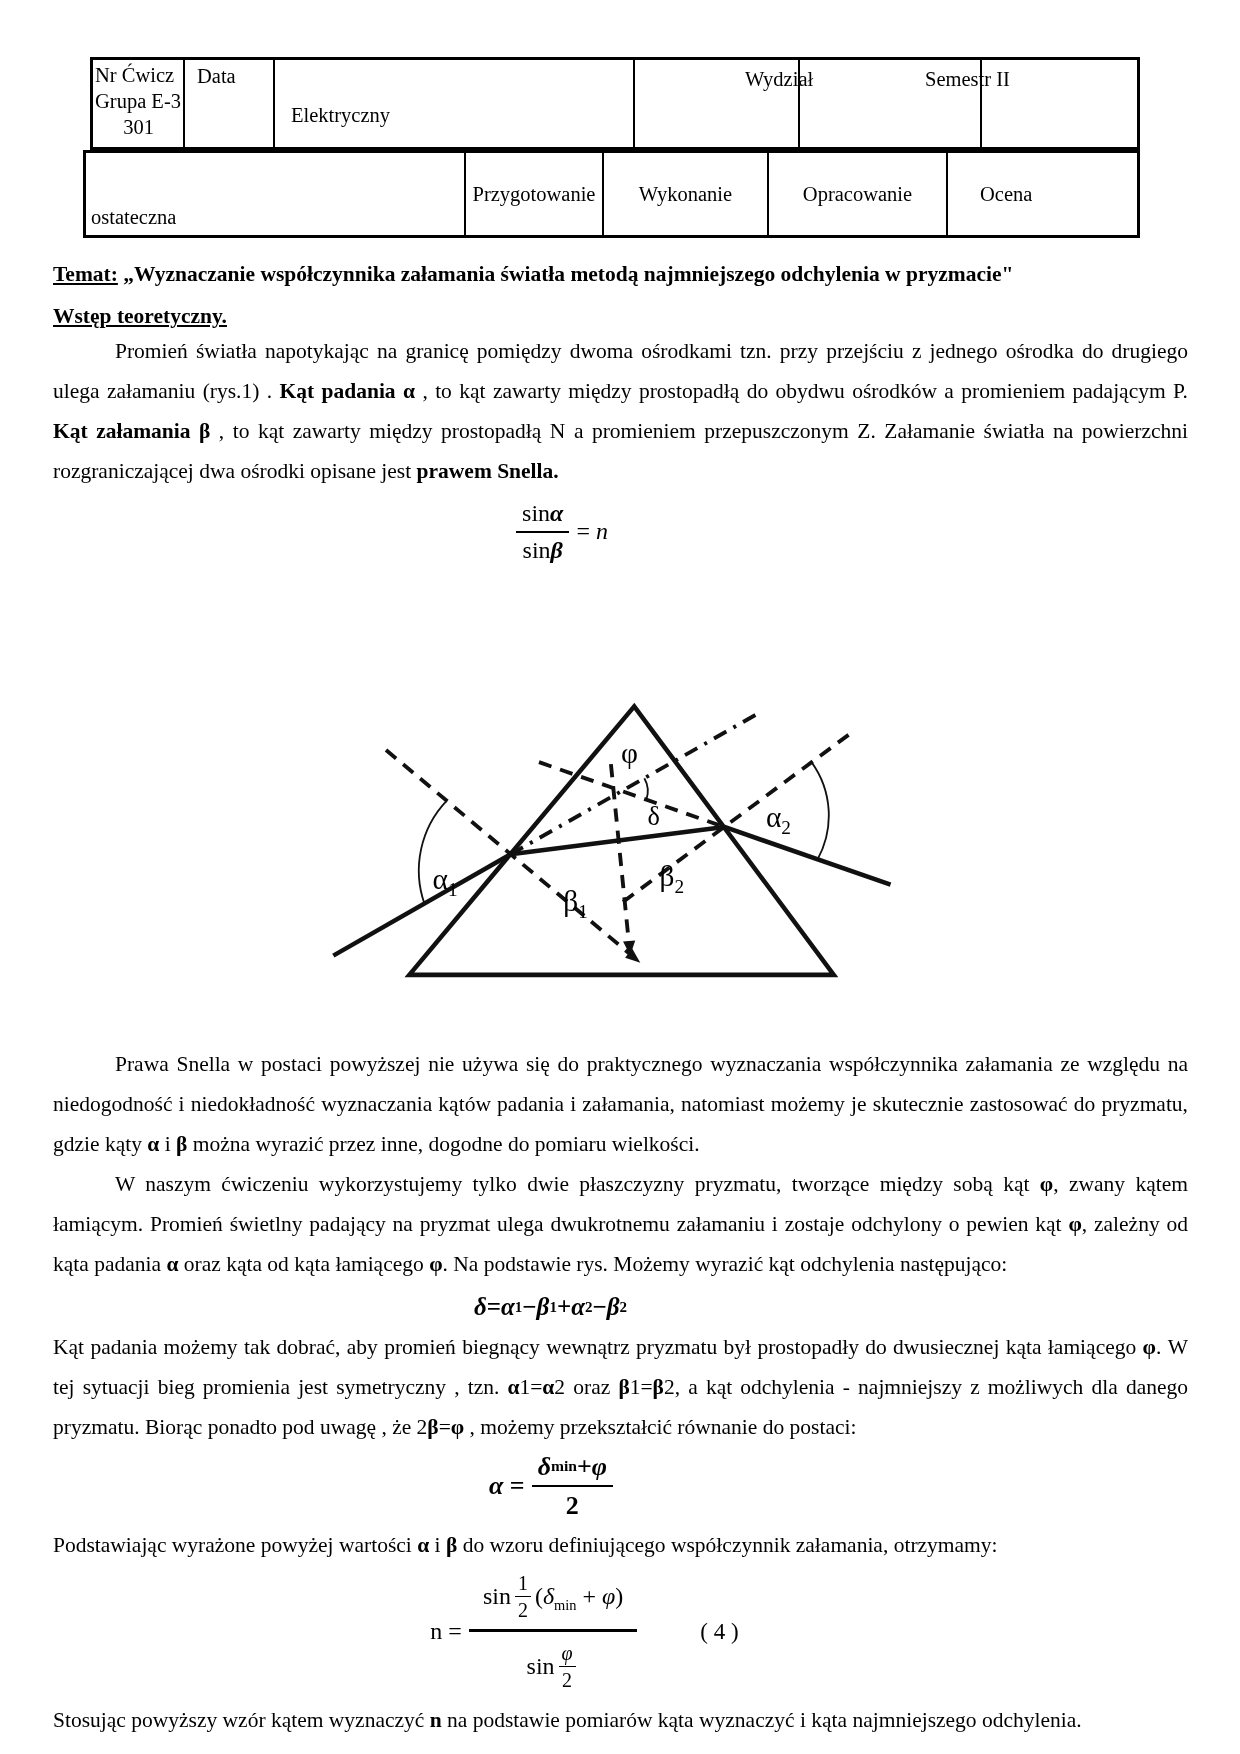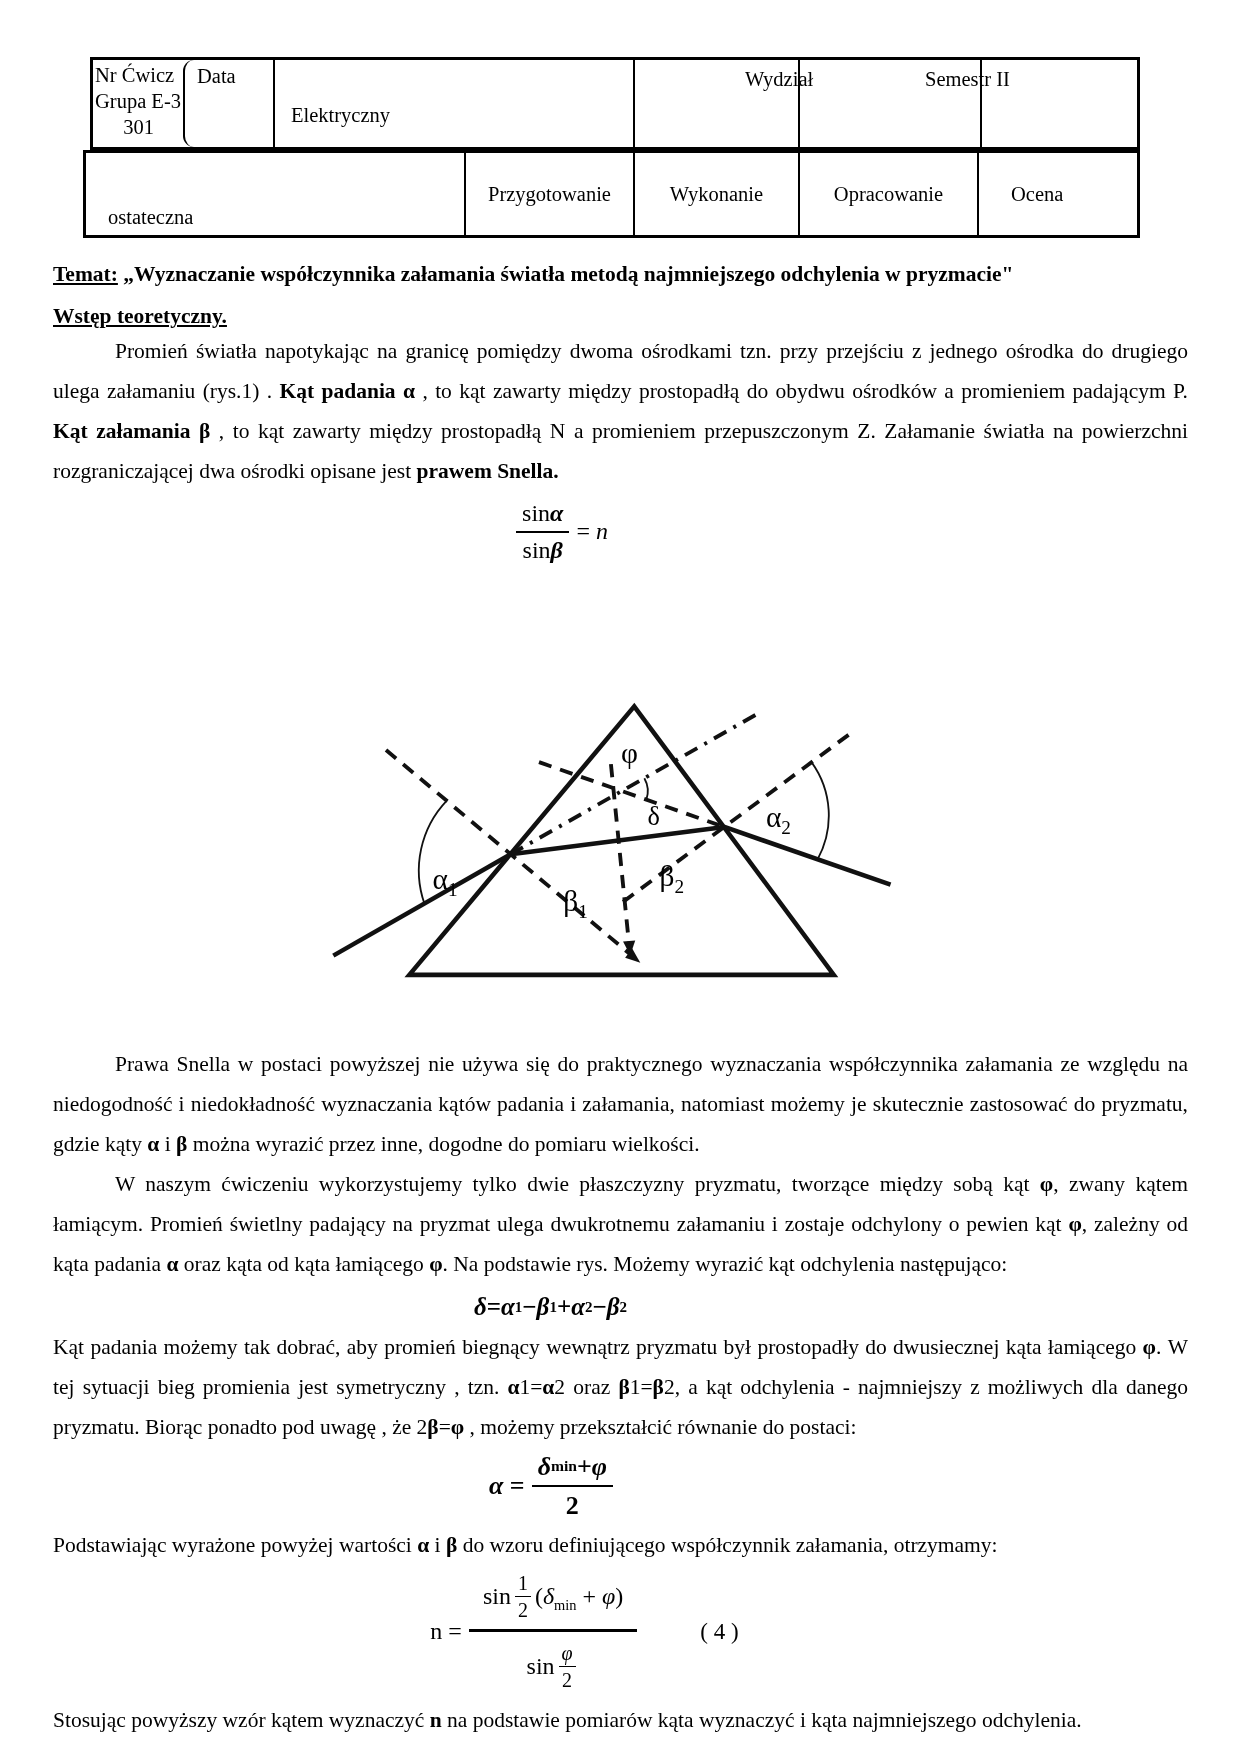--- a/index.html
+++ b/index.html
@@ -20,30 +20,30 @@
 
   
   .htable{margin-left:30px;font-size:20.5px;line-height:26px;}
   .hrow{position:relative;display:flex;border:3px solid #000;box-sizing:border-box;background:#fff;}
   .hrow1{margin-left:7px;width:1050px;height:93px;}
   .hrow2{width:1057px;height:88px;}
   .hcell{box-sizing:border-box;height:100%;position:relative;}
   .hcell.bl{border-left:2.5px solid #000;}
   .c-nr{width:90px;padding:2px 1px 0 2px;}
   .c-nr .l3{text-align:center;}
-  .c-data{width:90px;padding:3px 0 0 12px;border-radius:11px;}
+  .c-data{width:90px;padding:3px 0 0 12px;}
   .c-elek{width:360px;padding:42px 0 0 16px;}
   .c-r1a{width:165px;} .c-r1b{width:182px;} .c-r1c{flex:1;}
   .ovl{position:absolute;top:6px;white-space:nowrap;}
   .ovl-wydzial{left:652px;}
   .ovl-semestr{left:832px;}
   .c-ost{width:378px;}
-  .c-ost span{position:absolute;left:22px;bottom:5px;}
+  .c-ost span{position:absolute;left:5px;bottom:5px;}
   .c-mid{display:flex;align-items:center;justify-content:center;}
-  .c-przy{width:169px;} .c-wyk{width:165px;} .c-opr{width:179px;}
+  .c-przy{width:138px;} .c-wyk{width:165px;} .c-opr{width:179px;}
   .c-oce{flex:1;display:flex;align-items:center;padding-left:32px;}
 
   
   .title{font-size:21.5px;line-height:29px;margin:22px 0 0 0;}
   .heading{font-size:21.5px;line-height:29px;margin:13px 0 0 0;}
   .para{font-size:21.5px;line-height:40px;text-align:justify;margin:0;}
   .indent{text-indent:62px;}
 
   
   .formula{display:flex;justify-content:center;align-items:center;font-size:24px;line-height:1.2;}

